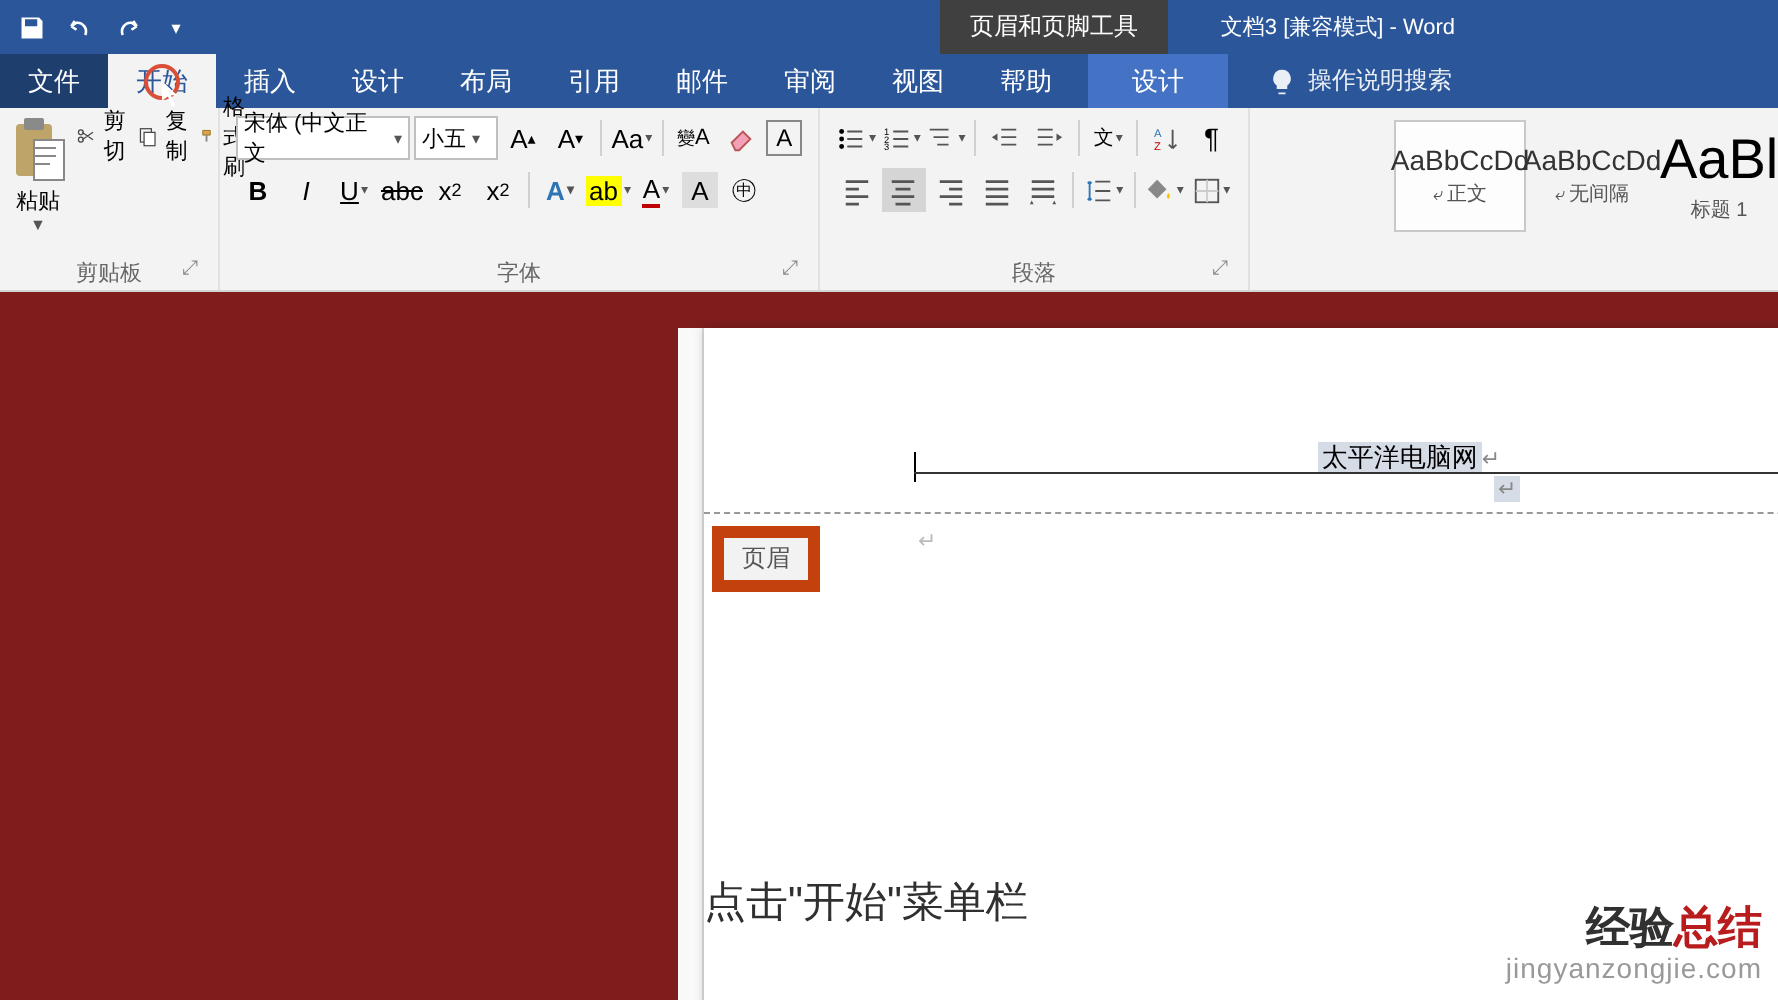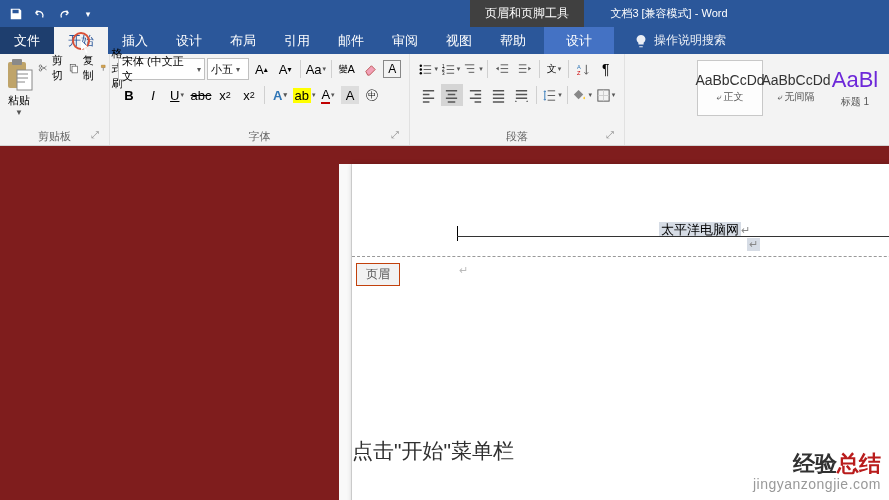--- a/index.html
+++ b/index.html
@@ -45,36 +45,36 @@
 .font-size { width: 42px; }
 .rbtn { width: 22px; height: 22px; display: flex; align-items: center; justify-content: center; cursor: pointer; font-size: 13px; }
 .rbtn svg { width: 15px; height: 15px; }
 .sep { width: 1px; height: 18px; background: #d0d0d0; margin: 0 2px; }
 .dd-arrow { font-size: 7px; color: #555; margin-left: 1px; }
 
 .para-group .group-body { flex-direction: column; padding: 2px 4px; gap: 4px; }
 .style-item { display: flex; flex-direction: column; align-items: center; justify-content: center; gap: 2px; width: 66px; height: 56px; border: 1px solid transparent; cursor: pointer; margin: 2px 0;}
 .style-item.selected { border-color: #c8c8c8; background: #fdfdfd; }
 .style-preview { font-size: 14px; color: #333; }
-.style-preview.big { font-size: 22px; color: #6d28d9; font-weight: 300; }
+.style-preview.big { font-size: 28px; color: #000000; font-weight: 300; }
 .style-name { font-size: 10px; color: #555; display: flex; align-items: center; gap: 2px; }
 .styles-group .group-body { padding: 2px 4px; }
 
 .doc-area { position: absolute; top: 146px; left: 0; right: 0; bottom: 0; background: #7f1d1d; overflow: hidden; }
 .page { position: absolute; left: 352px; top: 18px; width: 600px; height: 400px; background: #fff; box-shadow: 0 0 5px rgba(0,0,0,.2); }
 .ruler-v { position: absolute; left: 339px; top: 18px; width: 13px; height: 400px; background: #f9f9f9; border-right: 1px solid #ddd; }
 .header-zone { position: absolute; left: 0; right: 0; top: 0; height: 92px; }
 .header-dash { position: absolute; left: 0; right: 0; top: 92px; border-top: 1px dashed #999; }
 .header-line { position: absolute; left: 105px; right: 0; top: 72px; border-top: 1px solid #333; }
 .header-text-line { position: absolute; top: 56px; left: 105px; right: 0; text-align: center; }
 .header-text { display: inline; font-size: 13px; background: #d6dce5; padding: 0 2px; }
 .para-mark { font-size: 11px; color: #888; }
 .cursor-l { position: absolute; left: 105px; top: 62px; width: 1px; height: 15px; background: #000; }
 .sel-mark { position: absolute; left: 395px; top: 74px; font-size: 11px; color: #888; background: #d6dce5; padding: 0 2px;}
-.header-tag { position: absolute; left: 4px; top: 99px; background: #f2f2f2; border: 1px solid #c2410c; padding: 2px 9px; font-size: 12px; color: #555; }
+.header-tag { position: absolute; left: 4px; top: 99px; background: #f2f2f2; border: 6px solid #c2410c; padding: 2px 9px; font-size: 12px; color: #555; }
 .page-para-mark { position: absolute; left: 107px; top: 100px; font-size: 11px; color: #bbb; }
 
 .caption { position: absolute; left: 352px; bottom: 35px; font-size: 21px; color: #303030; font-weight: 500; text-shadow: 0 0 2px #fff, 0 0 2px #fff; }
 .watermark { position: absolute; right: 8px; bottom: 8px; text-align: right; line-height: 1.1; }
 .watermark .wm-main { font-size: 22px; font-family: "KaiTi", serif; color: #313131; font-weight: bold; }
 .watermark .wm-red { color: #b91c1c; }
 .watermark .wm-url { font-size: 14px; color: #999; letter-spacing: 0.5px; }
 
 .strike { text-decoration: line-through; }
 .super { font-size: 9px; vertical-align: super; }

